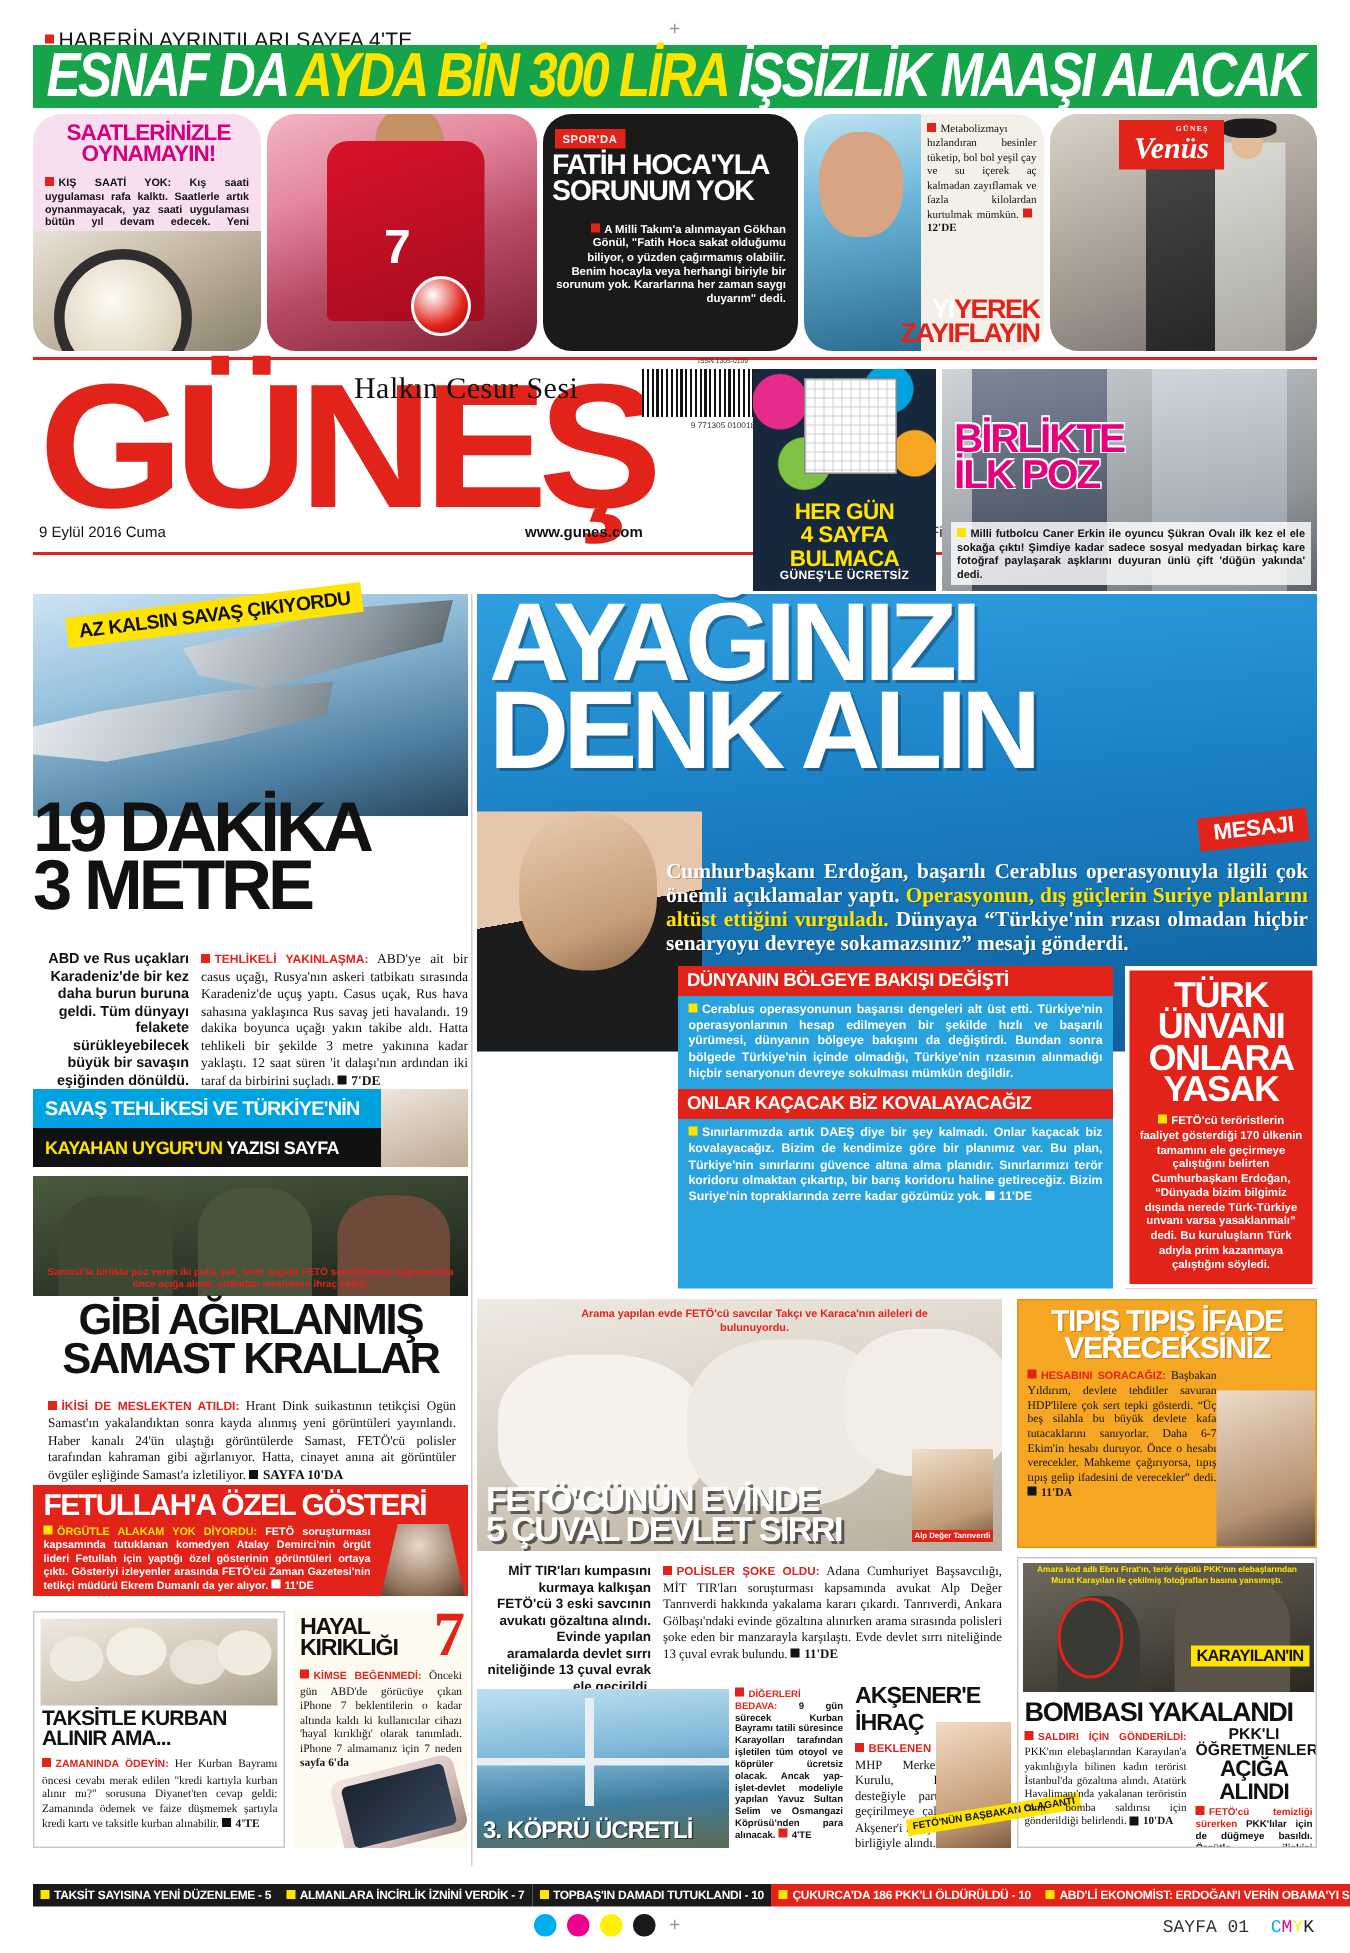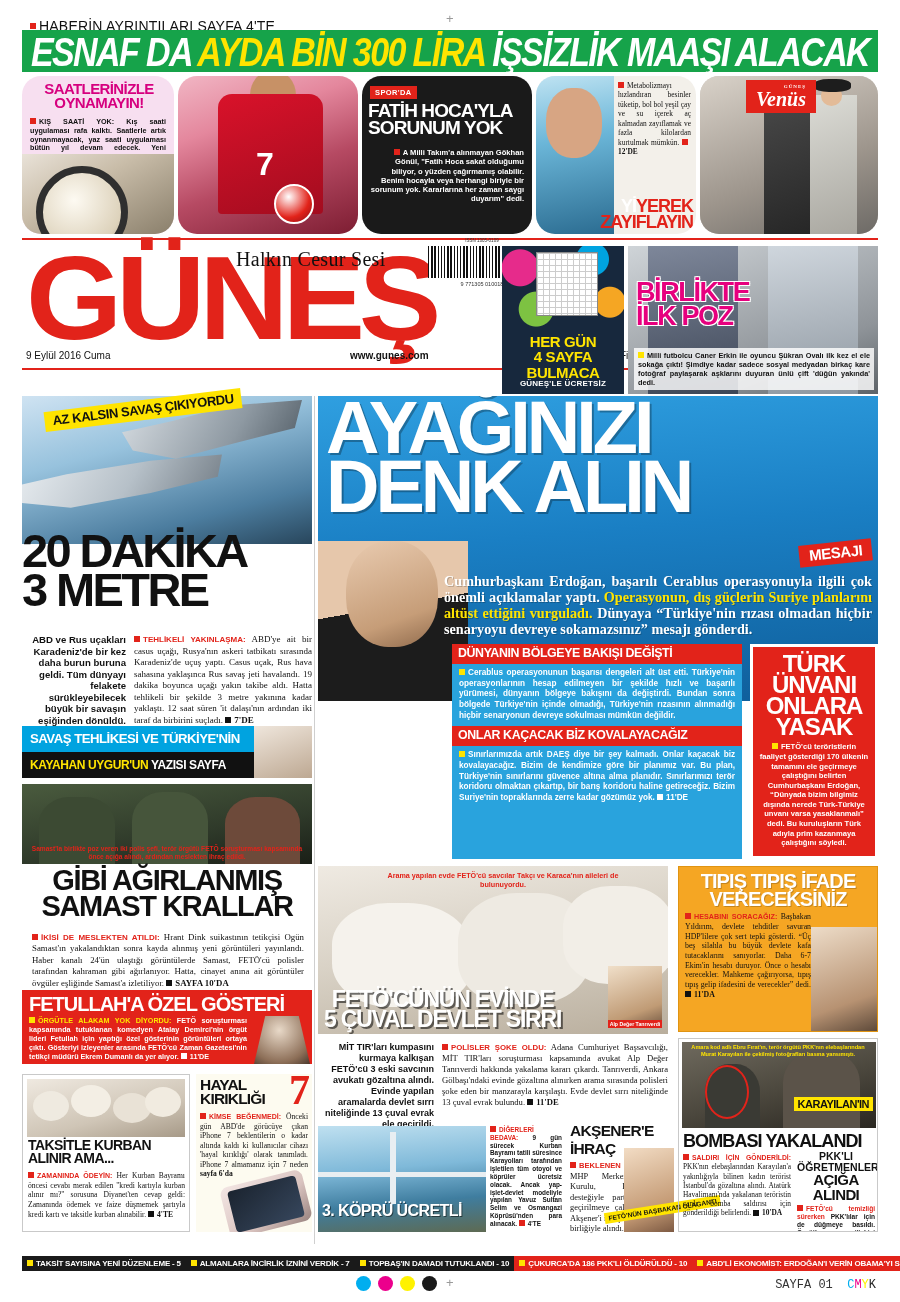--- a/index.html
+++ b/index.html
@@ -230,35 +230,35 @@
   #turk .tt{color:#fff;font-weight:bold;font-size:24px;line-height:0.88;text-align:center;
     padding-top:6px;letter-spacing:-1px;}
   #turk .bd{color:#fff;font-size:7.6px;line-height:1.26;padding:5px 6px 0;text-align:center;
     font-weight:bold;}
 
   #fetoimg{position:absolute;left:0;top:470px;width:350px;height:168px;
     background:linear-gradient(170deg,#efeae2 0%,#d9d2c6 45%,#b9ae9d 100%);overflow:hidden;}
   #fetoimg .cap{position:absolute;left:60px;top:6px;right:40px;color:#e2231a;font-weight:bold;
     font-size:7.2px;line-height:1.22;text-align:center;}
   #fetoimg .tt{position:absolute;left:6px;bottom:4px;color:#fff;font-weight:bold;font-size:23px;
-    line-height:0.9;letter-spacing:-1.2px;text-shadow:2px 2px 0 rgba(0,0,0,.55);text-align:center;}
+    line-height:0.9;letter-spacing:-1.2px;text-shadow:2px 2px 0 rgba(0,0,0,.55);}
   #fetoimg .mug{position:absolute;right:6px;bottom:6px;width:54px;height:62px;
     background:linear-gradient(160deg,#f0dfc9,#c09b75 70%,#6e5440);}
   #fetoimg .mug .nm{position:absolute;left:0;bottom:0;width:100%;background:#e2231a;color:#fff;
     font-size:5.2px;text-align:center;line-height:1.2;padding:1px 0;font-weight:bold;}
 
   #mit-lead{position:absolute;left:6px;top:646px;width:110px;font-size:9px;line-height:1.22;
     font-weight:bold;text-align:right;color:#111;}
   #mit-body{position:absolute;left:124px;top:646px;width:226px;font-size:8.6px;line-height:1.28;
     font-family:"Liberation Serif",serif;text-align:justify;color:#111;}
   #mit-body .k{font-weight:bold;color:#e2231a;font-family:"Liberation Sans",sans-serif;font-size:7.8px;}
 
   #kopru{position:absolute;left:0;top:730px;width:168px;height:106px;
     background:linear-gradient(175deg,#bfe0f0 0%,#7fb9d9 40%,#3f7d9f 70%,#5e6a52 100%);overflow:hidden;}
-  #kopru .tt{position:absolute;left:4px;bottom:12px;color:#fff;font-weight:bold;font-size:16px;
+  #kopru .tt{position:absolute;left:4px;bottom:2px;color:#fff;font-weight:bold;font-size:16px;
     letter-spacing:-.6px;text-shadow:1px 1px 0 rgba(0,0,0,.5);}
   #kopru .tower{position:absolute;left:72px;top:6px;width:6px;height:72px;background:#e8eef2;}
   #kopruside{position:absolute;left:172px;top:730px;width:72px;font-size:6.4px;line-height:1.22;
     color:#111;text-align:justify;font-weight:bold;}
   #kopruside .k{color:#e2231a;}
 
   #aksener{position:absolute;left:252px;top:726px;width:98px;height:110px;}
   #aksener .tt{font-weight:bold;font-size:15.5px;letter-spacing:-.7px;color:#111;}
   #aksener .bd{font-size:8.4px;line-height:1.25;font-family:"Liberation Serif",serif;
     text-align:justify;margin-top:3px;color:#111;}
@@ -428,21 +428,21 @@
 
     <div class="colL">
 
       <div id="jet">
         <div class="plane2"></div>
         <div class="plane1"></div>
       </div>
       <div id="azkalsin">AZ KALSIN SAVAŞ ÇIKIYORDU</div>
 
       <div id="big19">
-        <div>20 DAKİKA</div>
+        <div>19 DAKİKA</div>
         <div>3 METRE</div>
       </div>
 
       <div id="l-lead">ABD ve Rus uçakları Karadeniz'de bir kez daha burun buruna geldi. Tüm dünyayı felakete sürükleyebilecek büyük bir savaşın eşiğinden dönüldü.</div>
       <div id="l-body">
         <span class="sq red"></span><span class="k">TEHLİKELİ YAKINLAŞMA:</span>
         <span>ABD'ye ait bir casus uçağı, Rusya'nın askeri tatbikatı sırasında Karadeniz'de uçuş yaptı. Casus uçak, Rus hava sahasına yaklaşınca Rus savaş jeti havalandı. 19 dakika boyunca uçağı yakın takibe aldı. Hatta tehlikeli bir şekilde 3 metre yakınına kadar yaklaştı. 12 saat süren 'it dalaşı'nın ardından iki taraf da birbirini suçladı.</span>
         <span class="sq" style="background:#111"></span><b>7'DE</b>
       </div>
 

